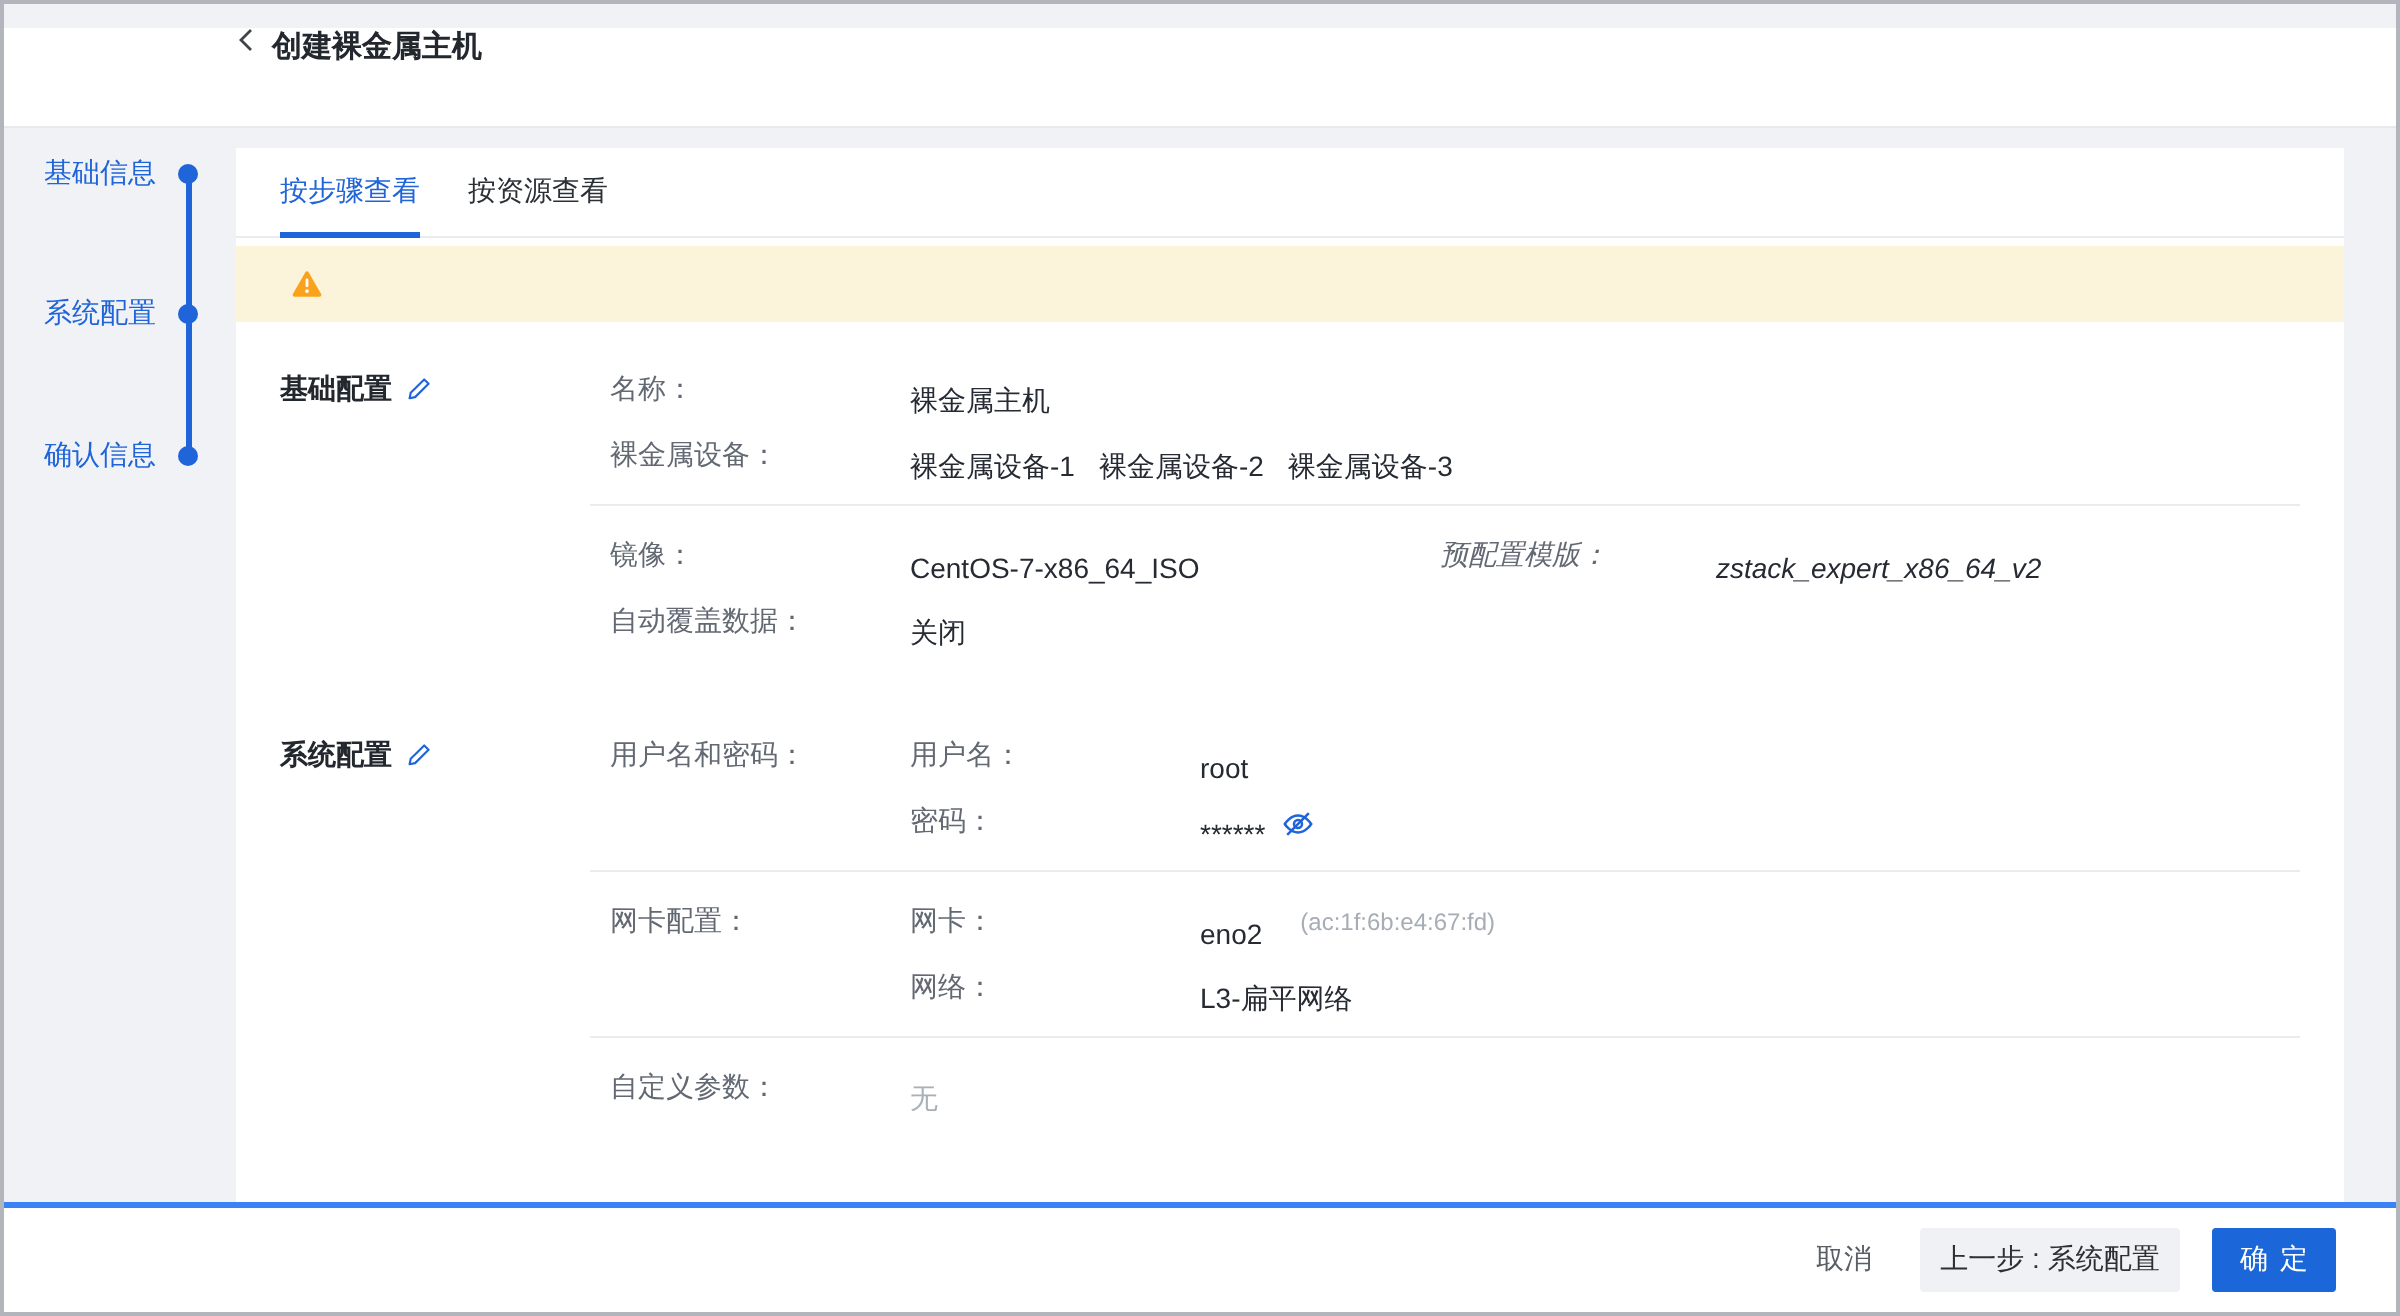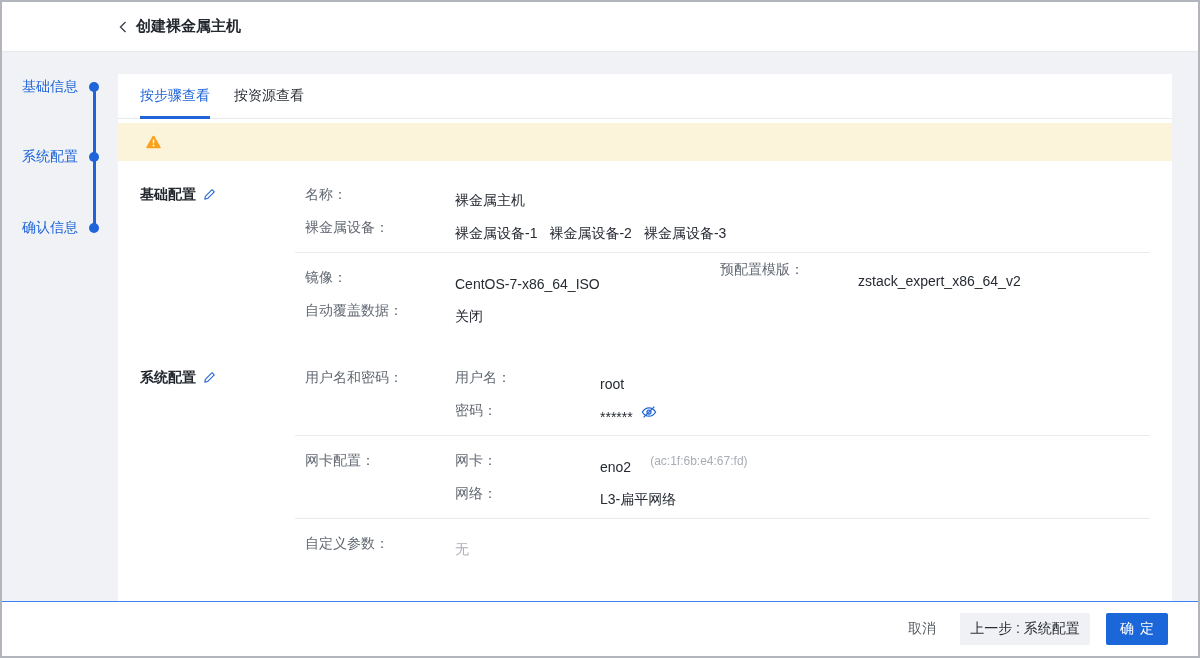--- a/index.html
+++ b/index.html
@@ -1,18 +1,18 @@
 <!DOCTYPE html>
 <html><head>
 <meta charset="utf-8">
 <style>
   * { margin:0; padding:0; box-sizing:border-box; }
   html,body { width:1200px; height:658px; }
   body { font-family:"Liberation Sans",sans-serif; border:2px solid #b2b6bc; background:#f0f2f6; position:relative; overflow:hidden; font-size:14px; color:#262b33; }
-  .header { position:absolute; top:0; left:0; right:0; height:50px; background:#fff; border-bottom:1px solid #e7e9ec; display:flex; align-items:center; padding-left:116px; }
+  .header { position:absolute; top:12px; left:0; right:0; height:50px; background:#fff; border-bottom:1px solid #e7e9ec; display:flex; align-items:flex-start; padding-left:116px; }
   .back { display:inline-flex; align-items:center; margin-right:8px; cursor:pointer; }
   .title { font-size:15px; font-weight:bold; color:#23272e; }
   
   .stepper { position:absolute; top:50px; left:0; width:116px; height:250px; }
   .step-line { position:absolute; left:91px; top:35px; width:3px; height:141px; background:#1f64d8; }
   .step { position:absolute; left:0; width:116px; height:20px; display:flex; align-items:center; }
   .step .lbl { position:absolute; left:20px; width:58px; color:#1f64d8; font-size:14px; }
   .step .dot { position:absolute; left:87px; width:10px; height:10px; border-radius:50%; background:#1f64d8; }
   .step1 { top:25px; } .step2 { top:95px; } .step3 { top:166px; }
   
@@ -32,24 +32,24 @@
   .rows { flex:1; position:relative; }
   .row { min-height:33px; display:flex; align-items:center; position:relative; }
   .flabel { width:150px; flex:none; color:#636973; }
   .fsublabel { width:145px; flex:none; color:#636973; }
   .fvalue { color:#262b33;margin-top:12px; }
   .fvalue.muted { color:#aab0b7; }
   .vlist { display:flex; gap:12px; }
   .suffix { color:#a7adb5; font-size:12px; margin-left:19px; }
   .eye { margin-left:8px; display:inline-flex; cursor:pointer; position:relative; top:1px; }
   .divider { height:1px; background:#e9ebee; margin:8px 0 8px -10px; }
-  .rpair { position:absolute; left:415px; top:0; height:33px; display:flex; align-items:flex-start; }
+  .rpair { position:absolute; left:415px; top:0; height:33px; display:flex; align-items:center;font-style:italic; }
   .rpair .flabel { width:138px; }
   
-  .footer { position:absolute; left:0; right:0; bottom:0; height:55px; background:#fff; border-top:1px solid #3b82f6; display:flex; align-items:center; justify-content:flex-end; padding-right:30px; }
+  .footer { position:absolute; left:0; right:0; bottom:0; height:55px; background:#fff; border-top:3px solid #3b82f6; display:flex; align-items:center; justify-content:flex-end; padding-right:30px; }
   .cancel { color:#595f66; cursor:pointer; margin-right:24px; }
   .btn { height:32px; border:none; border-radius:2px; font-size:14px; cursor:pointer; font-family:inherit; }
   .btn-prev { width:130px; background:#f0f1f4; color:#2b2f36; margin-right:16px; }
   .btn-confirm { width:62px; background:#1b66d9; color:#fff; letter-spacing:6px; text-indent:6px; }
 </style>
 </head>
 <body>
 
 <div class="header">
   <span class="back">

